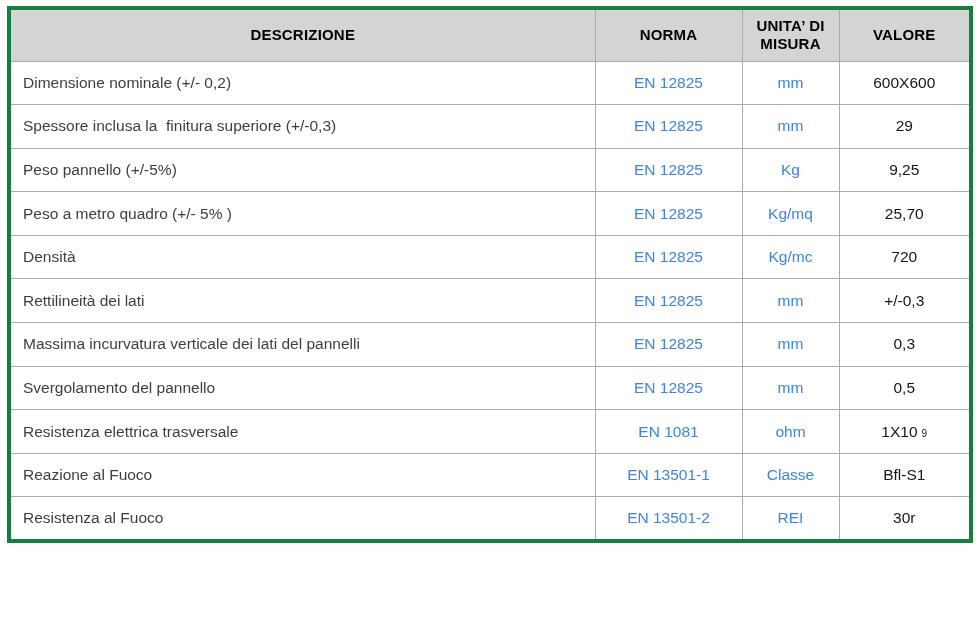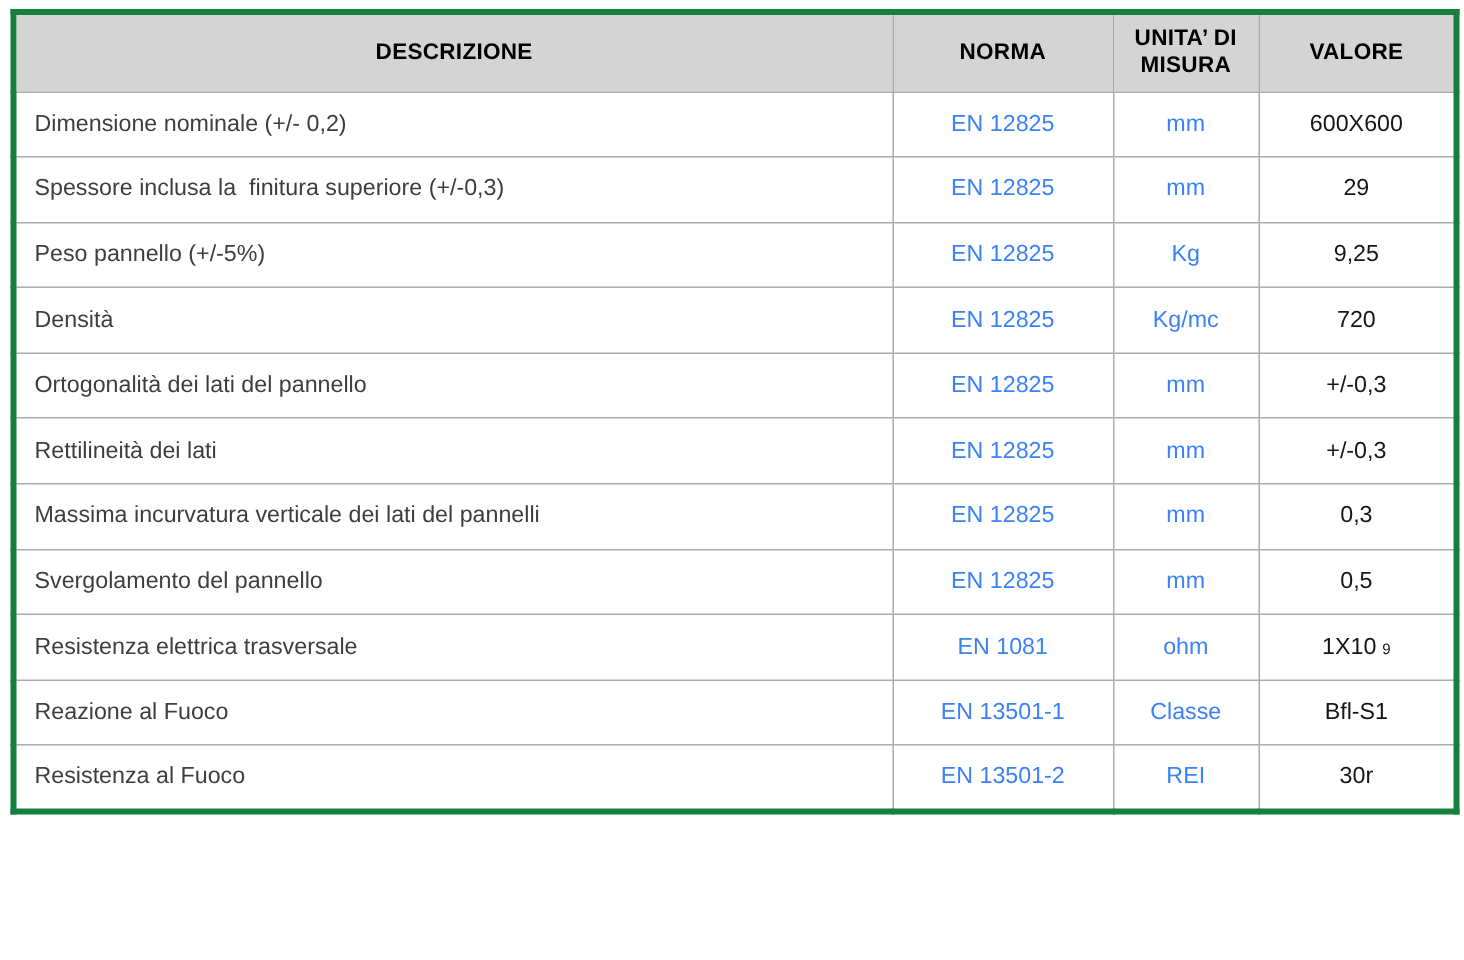--- a/index.html
+++ b/index.html
@@ -98,30 +98,30 @@
     <td class="cell-mid">mm</td>
     <td class="cell-val">29</td>
   </tr>
         <tr>
     <td class="cell-desc">Peso pannello (+/-5%)</td>
     <td class="cell-mid">EN 12825</td>
     <td class="cell-mid">Kg</td>
     <td class="cell-val">9,25</td>
   </tr>
         <tr>
+    <td class="cell-desc">Peso a metro quadro (+/- 5% )</td>
+    <td class="cell-mid">EN 12825</td>
+    <td class="cell-mid">Kg/mq</td>
+    <td class="cell-val">25,70</td>
+  </tr>
+        <tr>
     <td class="cell-desc">Densità</td>
     <td class="cell-mid">EN 12825</td>
     <td class="cell-mid">Kg/mc</td>
     <td class="cell-val">720</td>
-  </tr>
-        <tr>
-    <td class="cell-desc">Ortogonalità dei lati del pannello</td>
-    <td class="cell-mid">EN 12825</td>
-    <td class="cell-mid">mm</td>
-    <td class="cell-val">+/-0,3</td>
   </tr>
         <tr>
     <td class="cell-desc">Rettilineità dei lati</td>
     <td class="cell-mid">EN 12825</td>
     <td class="cell-mid">mm</td>
     <td class="cell-val">+/-0,3</td>
   </tr>
         <tr>
     <td class="cell-desc">Massima incurvatura verticale dei lati del pannelli</td>
     <td class="cell-mid">EN 12825</td>

